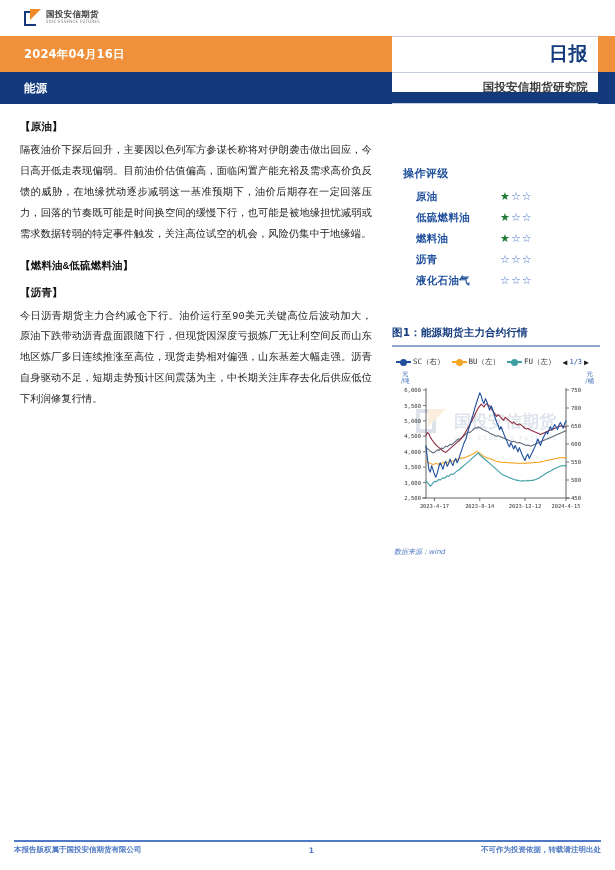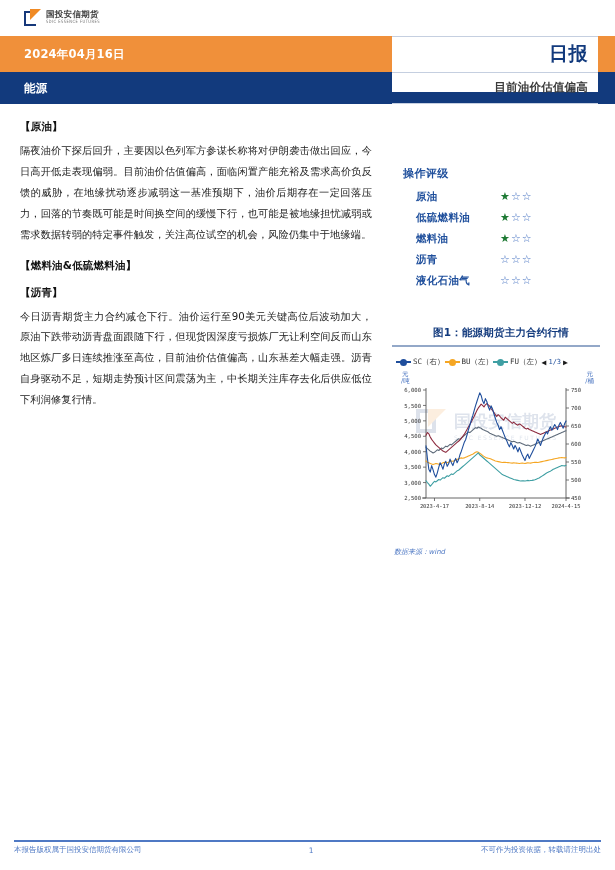--- a/index.html
+++ b/index.html
@@ -147,21 +147,21 @@
     position: absolute;
     left: 20px; top: 16px;
     width: 352px;
   }
   .col-right {
     position: absolute;
     left: 392px; top: 62px;
     width: 208px;
   }
 
-  .section { margin-bottom: 13px; }
+  .section { margin-bottom: 13px; font-family: Liberation Mono, monospace; }
   .sec-title {
     font-size: 10.5px;
     font-weight: bold;
     color: #111111;
     margin-bottom: 7px;
     letter-spacing: 0.2px;
   }
   .sec-body {
     font-size: 10.2px;
     color: #1b1b1b;
@@ -207,37 +207,37 @@
     position: absolute;
     left: 392px; top: 222px;
     width: 210px;
   }
   .chart-title {
     font-size: 10.5px;
     font-weight: bold;
     color: #123a7d;
     letter-spacing: 0.2px;
     padding-bottom: 5px;
-    margin-left: 41px;
   }
   .chart-rule {
     width: 208px;
     height: 2px;
     background: #93a8c8;
     margin-bottom: 6px;
   }
   .chart-card {
     width: 208px;
     height: 190px;
     background: #ffffff;
     position: relative;
   }
   .chart-legend {
     display: flex;
     align-items: center;
+    gap: 7px;
     padding: 4px 0 0 4px;
     font-size: 7.5px;
     color: #333;
     font-family: "DejaVu Sans Mono", "Liberation Mono", monospace;
   }
   .lg-item { display: flex; align-items: center; gap: 2px; white-space: nowrap; }
   .lg-swatch {
     width: 15px; height: 2px;
     position: relative;
     flex: none;
@@ -298,21 +298,21 @@
   }
   .footer {
     position: absolute;
     left: 14px; top: 845px;
     width: 587px;
     display: flex;
     justify-content: space-between;
     align-items: center;
     font-size: 7.5px;
     color: #4f79c4;
-    font-weight: normal;
+    font-weight: bold;
     gap: 32px;
   }
   .footer-page { color: #4f79c4; }
 </style>
 </head>
 <body>
 
 <div class="logo-band">
   <div class="logo-wrap">
     <div class="logo-mark">
@@ -330,39 +330,39 @@
 <div class="bar-blue"></div>
 
 <div class="hdr-date">2024年04月16日</div>
 <div class="hdr-sector">能源</div>
 
 <div class="hdr-right-panel">
   <div class="rp-rule top"></div>
   <div class="rp-rule mid"></div>
   <div class="rp-rule bot"></div>
   <div class="hdr-title">日报</div>
-  <div class="hdr-inst">目前油价估值偏高</div>
+  <div class="hdr-inst">国投安信期货研究院</div>
 </div>
 
 <div class="content">
 
   <div class="col-left">
 
     <div class="section">
       <div class="sec-title">【原油】</div>
       <div class="sec-body">隔夜油价下探后回升，主要因以色列军方参谋长称将对伊朗袭击做出回应，今日高开低走表现偏弱。目前油价估值偏高，面临闲置产能充裕及需求高价负反馈的威胁，在地缘扰动逐步减弱这一基准预期下，油价后期存在一定回落压力，回落的节奏既可能是时间换空间的缓慢下行，也可能是被地缘担忧减弱或需求数据转弱的特定事件触发，关注高位试空的机会，风险仍集中于地缘端。</div>
     </div>
 
     <div class="section">
       <div class="sec-title">【燃料油&amp;低硫燃料油】</div>
     </div>
 
     <div class="section">
       <div class="sec-title">【沥青】</div>
-      <div class="sec-body">今日沥青期货主力合约减仓下行。油价运行至90美元关键高位后波动加大，原油下跌带动沥青盘面跟随下行，但现货因深度亏损炼厂无让利空间反而山东地区炼厂多日连续推涨至高位，目前油价估值偏高，山东基差大幅走强。沥青自身驱动不足，短期走势预计区间震荡为主，中长期关注库存去化后供应低位下利润修复行情。</div>
+      <div class="sec-body">今日沥青期货主力合约减仓下行。油价运行至90美元关键高位后波动加大，原油下跌带动沥青盘面跟随下行，但现货因深度亏损炼厂无让利空间反而山东地区炼厂多日连续推涨至高位，现货走势相对偏强，山东基差大幅走强。沥青自身驱动不足，短期走势预计区间震荡为主，中长期关注库存去化后供应低位下利润修复行情。</div>
     </div>
 
 
   </div>
 
   <div class="col-right">
     <div class="rating-title">操作评级</div>
     <div id="rating-rows">
         <div class="rating-row">
           <span class="rating-name">原油</span>

